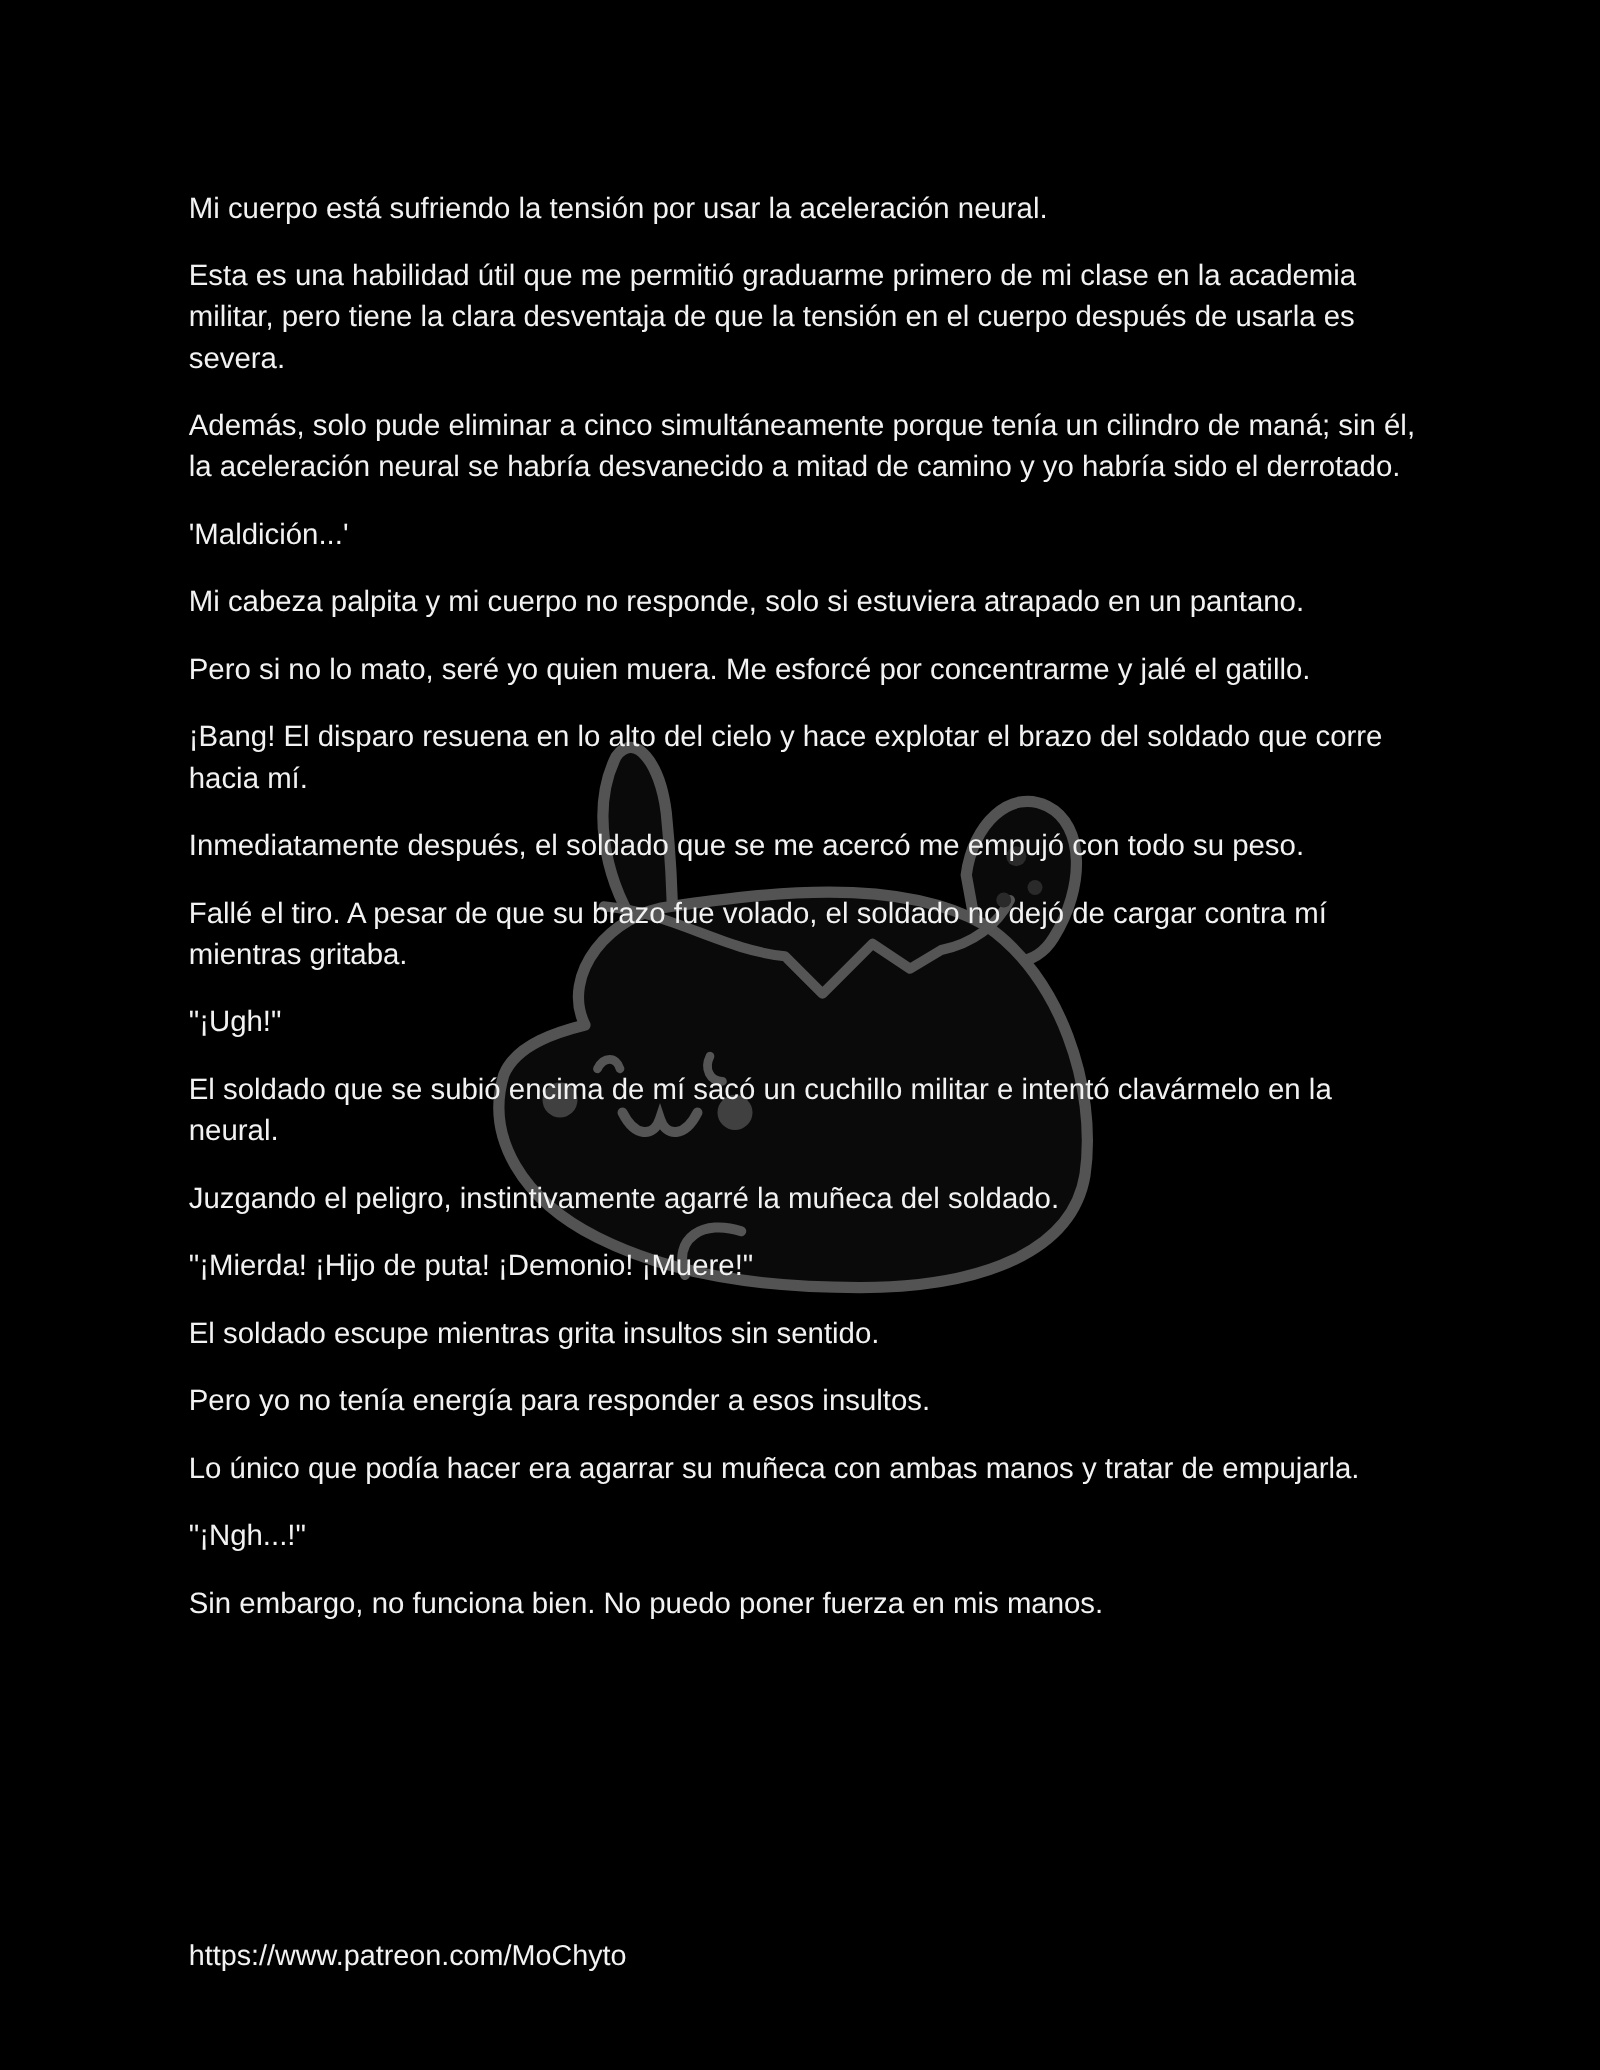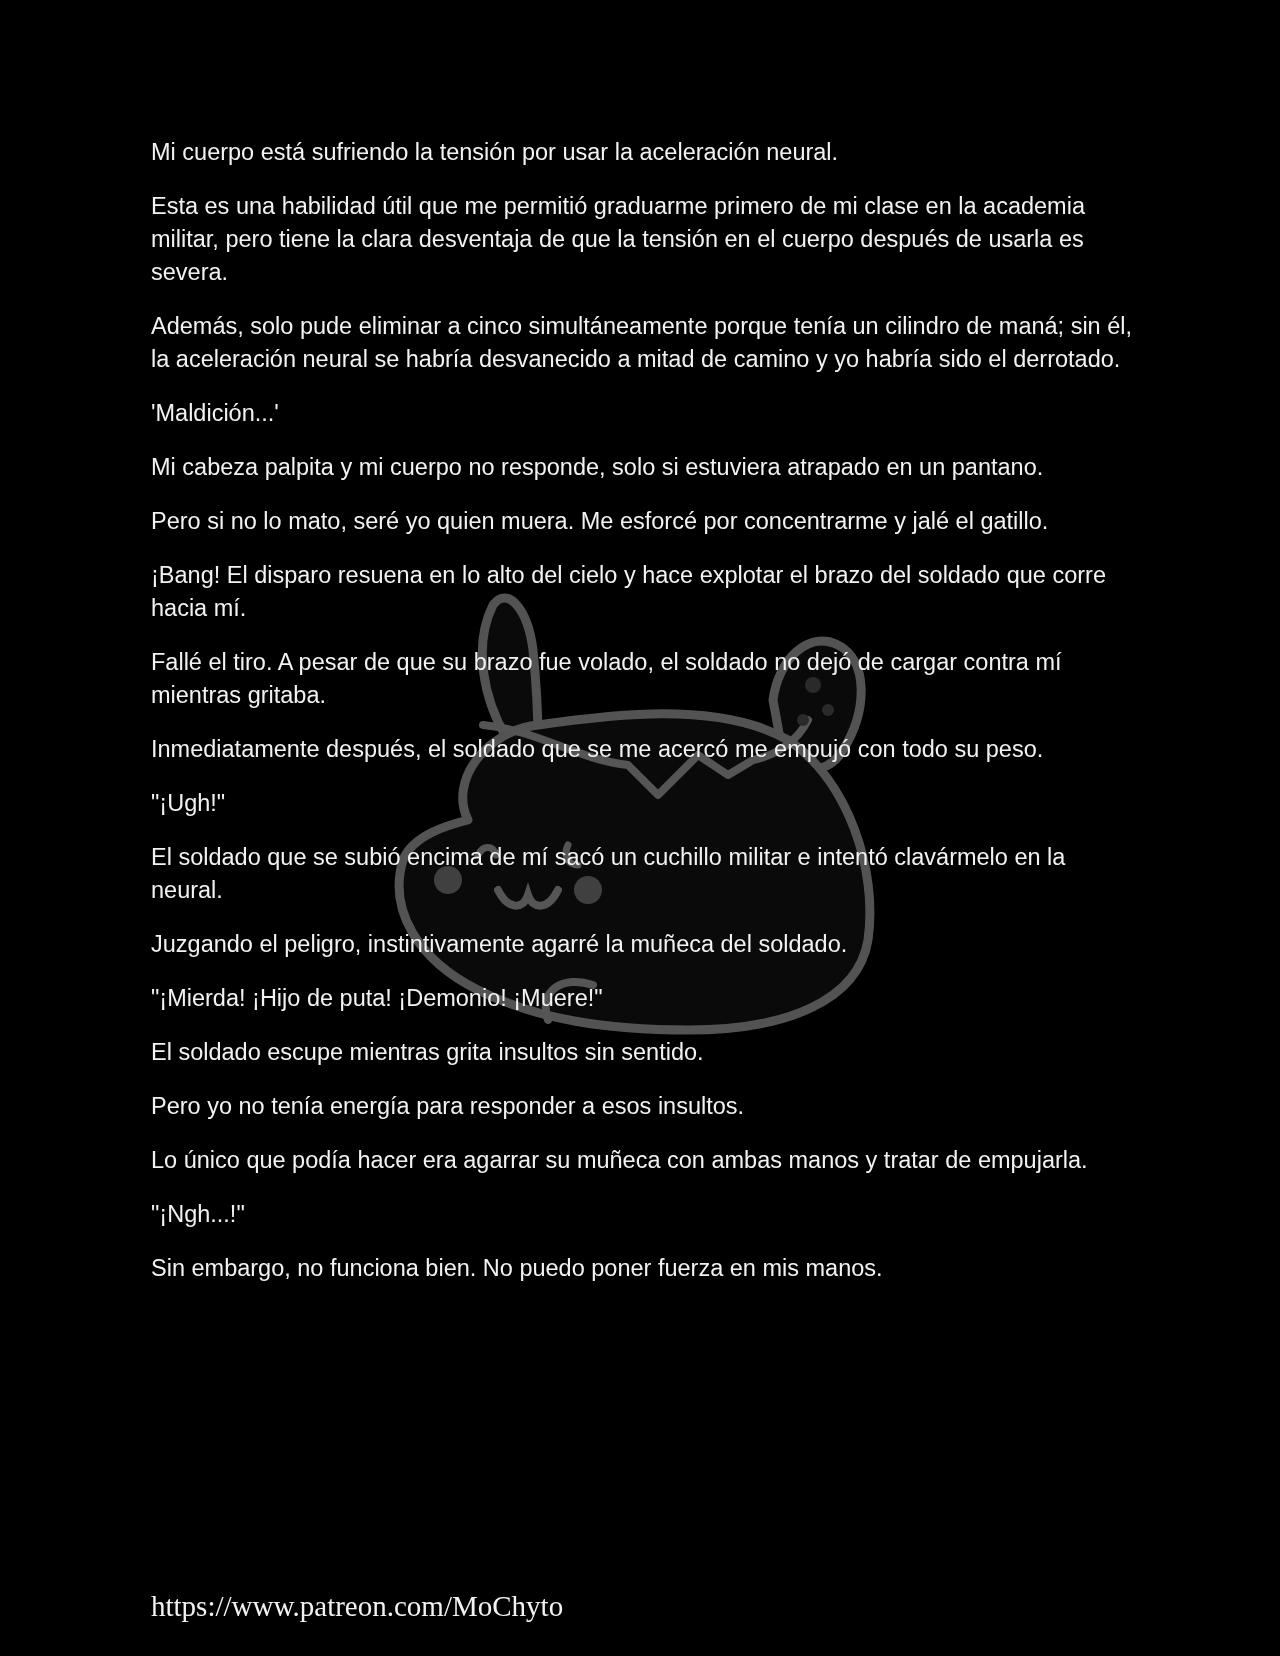--- a/index.html
+++ b/index.html
@@ -20,40 +20,39 @@
       left: 388px;
       top: 590px;
       width: 520px;
       height: 470px;
       z-index: 0;
       pointer-events: none;
     }
     .content {
       position: absolute;
       left: 151px;
-      top: 136px;
+      top: 150px;
       width: 990px;
       z-index: 1;
     }
     .para {
       font-size: 23.5px;
       line-height: 33px;
       margin: 0 0 21px 0;
       letter-spacing: 0px;
     }
     .footer-link {
       position: absolute;
       left: 151px;
-      top: 1590px;
-      font-size: 29px;
+      top: 1548px;
+      font-size: 23px;
       line-height: 33px;
       color: #f2f2f2;
       text-decoration: none;
       z-index: 1;
-      font-family: Liberation Serif, serif;
     }
   </style>
 </head>
 <body>
 
 <svg class="watermark" viewBox="0 0 520 470" xmlns="http://www.w3.org/2000/svg">
   <g fill="#0b0b0b" stroke="#585858" stroke-width="9" stroke-linecap="round" stroke-linejoin="round" opacity="0.95">
 
     <path d="M120 150 C 95 110, 85 55, 105 15 C 120 -5, 140 20, 145 60 C 148 90, 150 120, 150 150 Z"></path>
 
@@ -80,22 +79,22 @@
 </svg>
 
 <main class="content">
   <p class="para">Mi cuerpo está sufriendo la tensión por usar la aceleración neural.</p>
   <p class="para">Esta es una habilidad útil que me permitió graduarme primero de mi clase en la academia militar, pero tiene la clara desventaja de que la tensión en el cuerpo después de usarla es severa.</p>
   <p class="para">Además, solo pude eliminar a cinco simultáneamente porque tenía un cilindro de maná; sin él, la aceleración neural se habría desvanecido a mitad de camino y yo habría sido el derrotado.</p>
   <p class="para">'Maldición...'</p>
   <p class="para">Mi cabeza palpita y mi cuerpo no responde, solo si estuviera atrapado en un pantano.</p>
   <p class="para">Pero si no lo mato, seré yo quien muera. Me esforcé por concentrarme y jalé el gatillo.</p>
   <p class="para">¡Bang! El disparo resuena en lo alto del cielo y hace explotar el brazo del soldado que corre hacia mí.</p>
+  <p class="para">Inmediatamente después, el soldado que se me acercó me empujó con todo su peso.</p>
   <p class="para">Fallé el tiro. A pesar de que su brazo fue volado, el soldado no dejó de cargar contra mí mientras gritaba.</p>
-  <p class="para">Inmediatamente después, el soldado que se me acercó me empujó con todo su peso.</p>
   <p class="para">"¡Ugh!"</p>
   <p class="para">El soldado que se subió encima de mí sacó un cuchillo militar e intentó clavármelo en la neural.</p>
   <p class="para">Juzgando el peligro, instintivamente agarré la muñeca del soldado.</p>
   <p class="para">"¡Mierda! ¡Hijo de puta! ¡Demonio! ¡Muere!"</p>
   <p class="para">El soldado escupe mientras grita insultos sin sentido.</p>
   <p class="para">Pero yo no tenía energía para responder a esos insultos.</p>
   <p class="para">Lo único que podía hacer era agarrar su muñeca con ambas manos y tratar de empujarla.</p>
   <p class="para">"¡Ngh...!"</p>
   <p class="para">Sin embargo, no funciona bien. No puedo poner fuerza en mis manos.</p>
 </main>

